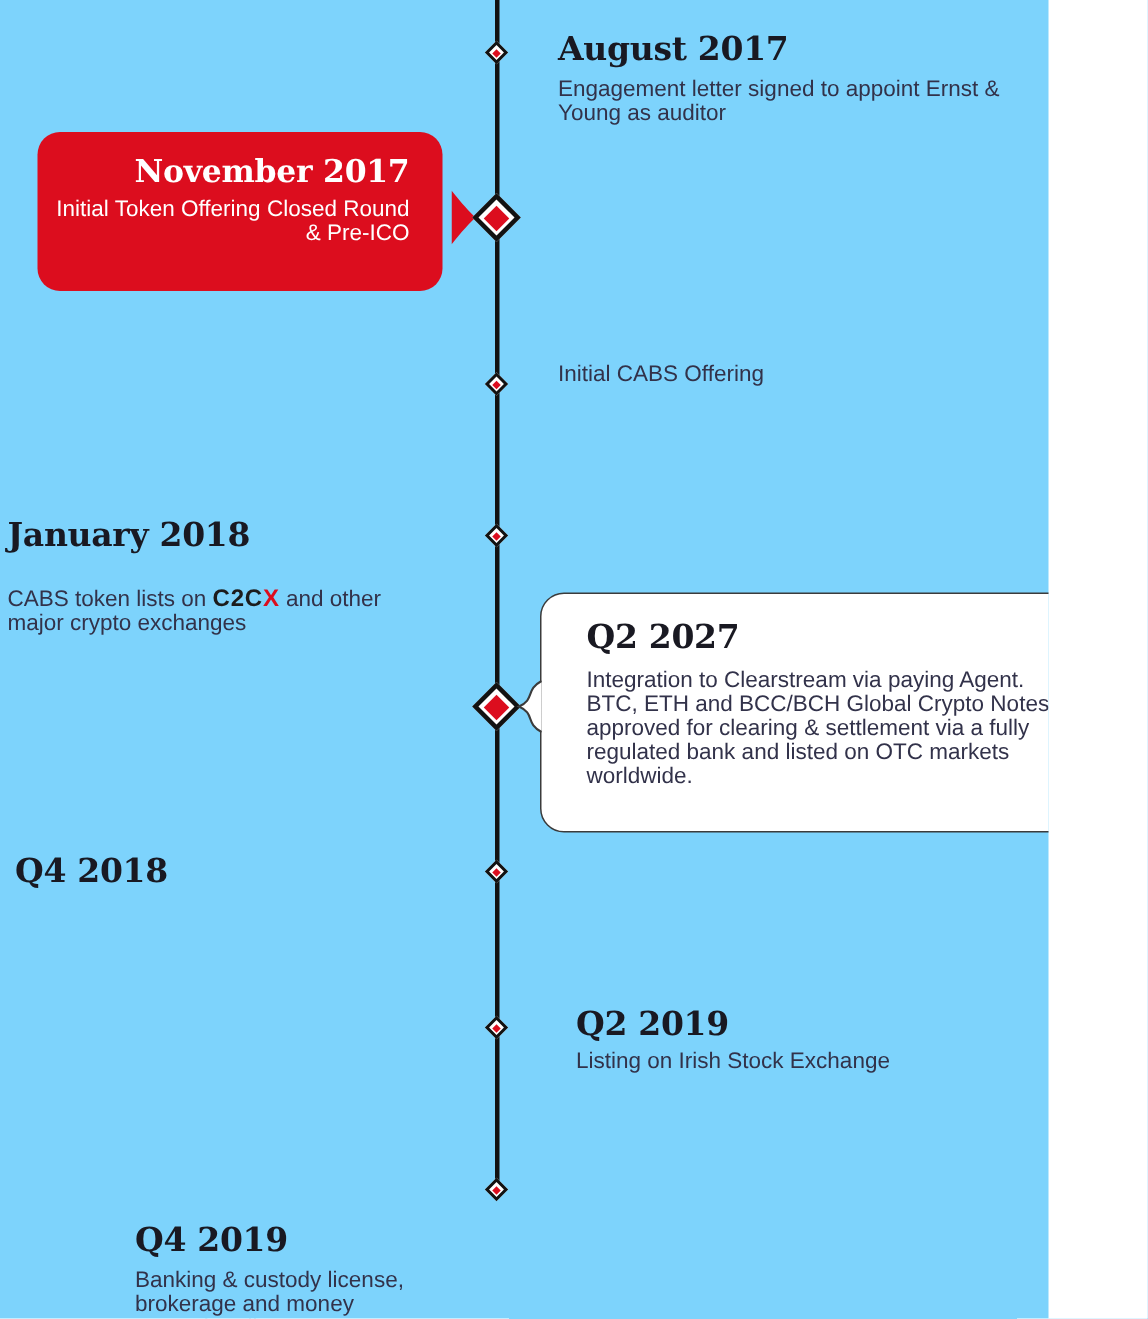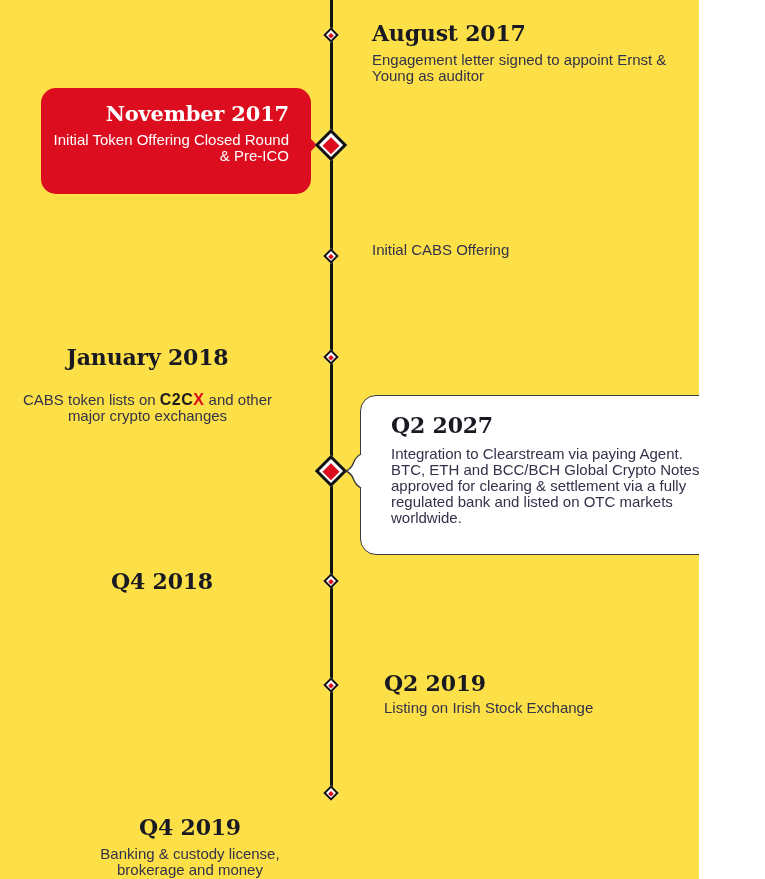--- a/index.html
+++ b/index.html
@@ -3,21 +3,21 @@
 <meta charset="utf-8">
 <style>
   :root{
     --red:#DC0D1E;
     --ink:#191922;
     --body:#32324a;
     --line:#121212;
   }
   html,body{margin:0;padding:0;background:#fff;}
   #stage{
-    position:relative;width:699px;height:879px;background:#fde047;
+    position:relative;width:699px;height:879px;background:#7dd3fc;
     font-family:"Liberation Sans",sans-serif;overflow:hidden;text-decoration:underline;
   }
   
   #spine{position:absolute;left:330px;top:0;width:3px;height:794px;background:var(--line);}
   
   .marker{position:absolute;transform:translate(-50%,-50%) rotate(45deg);
     background:#fff;border:2px solid var(--line);z-index:3;}
   .marker .core{position:absolute;top:50%;left:50%;transform:translate(-50%,-50%);
     background:var(--red);}
   .marker.small{width:7px;height:7px;}
@@ -29,33 +29,33 @@
   .m-q218{left:331px;top:471px;} .m-q418{left:331px;top:581px;}
   .m-q219{left:331px;top:685px;} .m-q419{left:331px;top:793px;}
   
   .entry{position:absolute;}
   .entry h2{
     margin:0;font-family:"DejaVu Serif","Liberation Serif",serif;
     font-weight:700;font-size:22px;line-height:26px;color:var(--ink);
     letter-spacing:-0.2px;
   }
   .entry .body{margin-top:6px;font-size:15px;line-height:16px;color:var(--body);}
-  .align-r{text-align:center;}
+  .align-r{text-align:left;}
   #e-aug {left:372px;top:20px;width:300px;}
   #e-dec {left:372px;top:238px;width:300px;}
   #e-dec .body{margin-top:4px;}
   #e-jan {left:5px;top:344px;width:285px;}
   #e-jan .body{margin-top:22px;}
-  #e-q418{left:22px;top:568px;width:280px;}
+  #e-q418{left:10px;top:568px;width:280px;}
   #e-q219{left:384px;top:670px;width:320px;}
   #e-q219 .body{margin-top:4px;}
   #e-q419{left:90px;top:774px;width:200px;margin-top:40px;}
   
   #e-nov{
-    left:41px;top:88px;width:270px;height:106px;box-sizing:border-box;
+    left:25px;top:88px;width:270px;height:106px;box-sizing:border-box;
     background:var(--red);border-radius:15px;
     padding:13px 22px 12px 12px;text-align:right;z-index:2;
   }
   #e-nov h2{color:#ffffff;font-size:21px;}
   #e-nov .body{color:#ffffff;margin-top:5px;}
   #nov-tail{position:absolute;left:301px;top:127px;z-index:1;}
   
   #e-q218{
     left:360px;top:395px;width:357px;height:160px;box-sizing:border-box;
     background:#fff;border:1px solid #3b3b3b;border-radius:16px;

